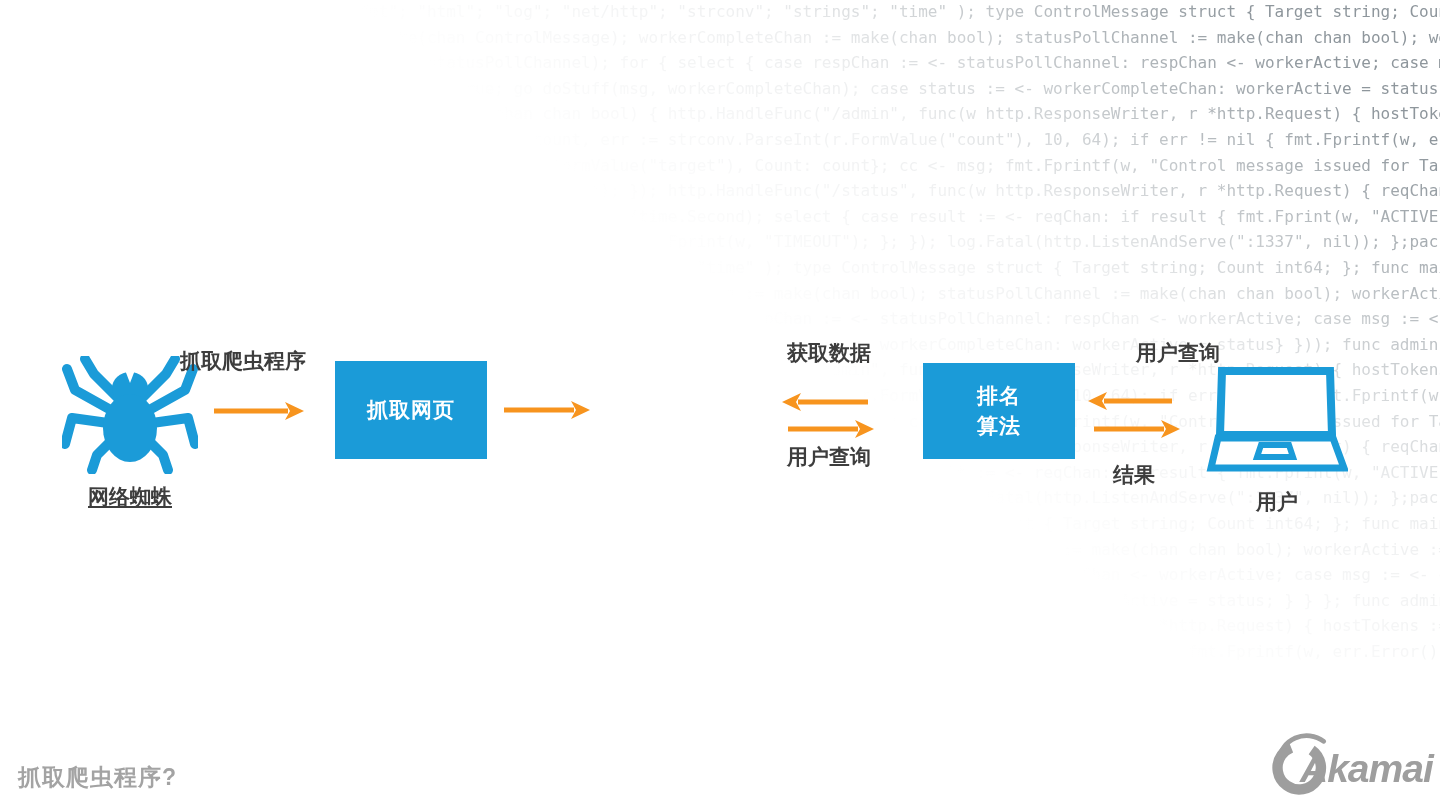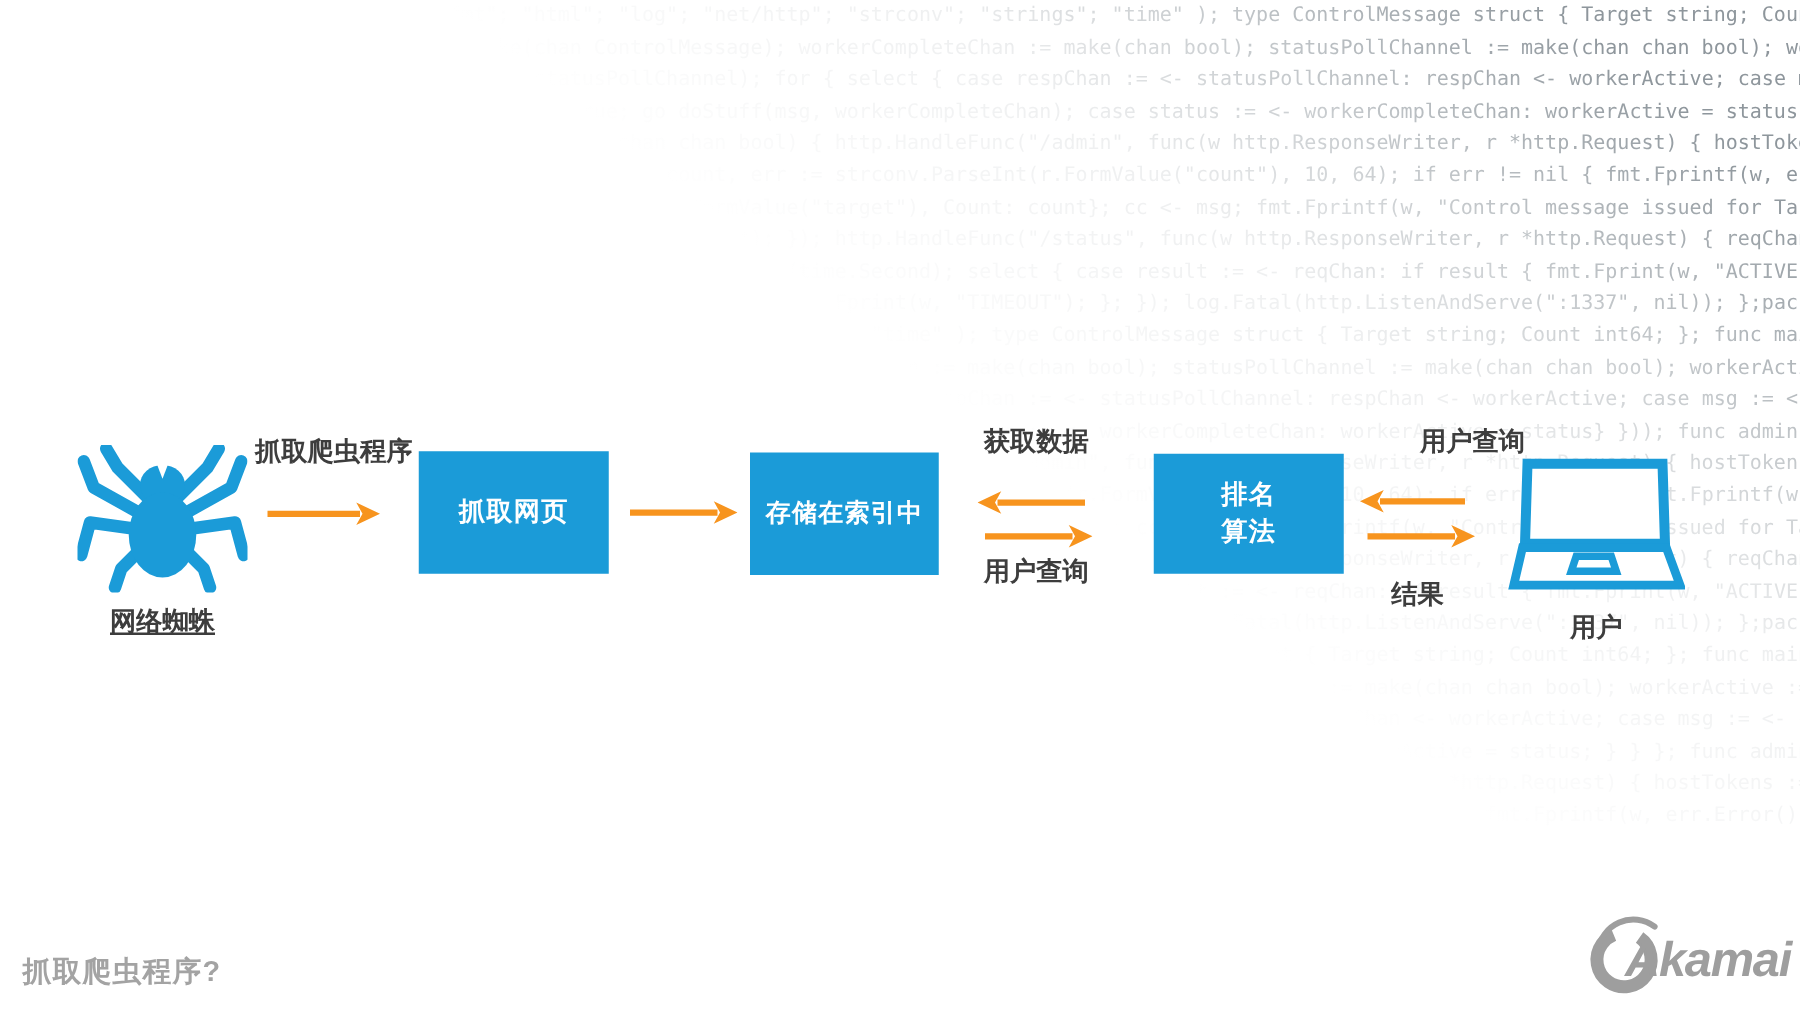--- a/index.html
+++ b/index.html
@@ -90,42 +90,39 @@
           <path d="M53 81 L35 99 L30 114"></path>
           <path d="M83 81 L101 99 L106 114"></path>
         </g>
         <ellipse cx="68" cy="32" rx="18" ry="16" fill="#1b9bd8"></ellipse>
         <ellipse cx="68" cy="72" rx="27" ry="34" fill="#1b9bd8"></ellipse>
         <polygon points="63,14 73,14 68,27" fill="#ffffff"></polygon>
       </svg>
     </div>
     <div class="lbl" style="left:62px;top:483px;width:136px;text-decoration:underline;">网络蜘蛛</div>
 
-    <div class="lbl" style="left:204px;top:347px;">抓取爬虫程序</div>
+    <div class="lbl" style="left:180px;top:347px;">抓取爬虫程序</div>
     <div class="abs arrow" style="left:212px;top:401px;">
       <svg width="92" height="20" viewBox="0 0 92 20">
         <line x1="2" y1="10" x2="76" y2="10" stroke="#f7941e" stroke-width="5"></line>
         <polygon points="92,10 73,1 78,10 73,19" fill="#f7941e"></polygon>
       </svg>
     </div>
 
     <div class="abs node-box" style="left:335px;top:361px;width:152px;height:98px;align-items:center;">
       <span>抓取网页</span>
     </div>
 
     <div class="abs arrow" style="left:502px;top:400px;">
       <svg width="88" height="20" viewBox="0 0 88 20">
         <line x1="2" y1="10" x2="72" y2="10" stroke="#f7941e" stroke-width="5"></line>
         <polygon points="88,10 69,1 74,10 69,19" fill="#f7941e"></polygon>
       </svg>
     </div>
 
-    <div class="abs node-box" style="left:600px;top:362px;width:151px;height:98px;font-size:20px;">
-      <span>存储在索引中</span>
-    </div>
 
     <div class="lbl" style="left:783px;top:339px;width:92px;">获取数据</div>
     <div class="abs arrow" style="left:782px;top:392px;">
       <svg width="88" height="20" viewBox="0 0 88 20">
         <line x1="86" y1="10" x2="16" y2="10" stroke="#f7941e" stroke-width="5"></line>
         <polygon points="0,10 19,1 14,10 19,19" fill="#f7941e"></polygon>
       </svg>
     </div>
     <div class="abs arrow" style="left:786px;top:419px;">
       <svg width="88" height="20" viewBox="0 0 88 20">

